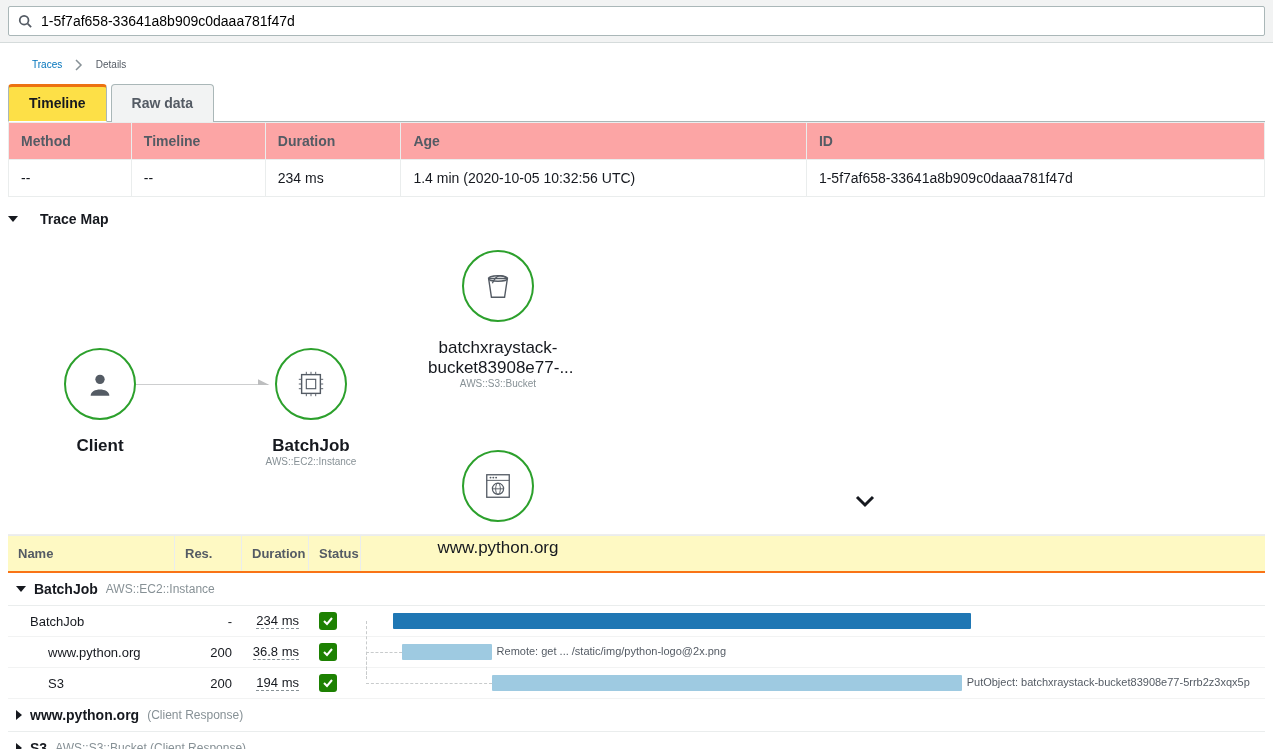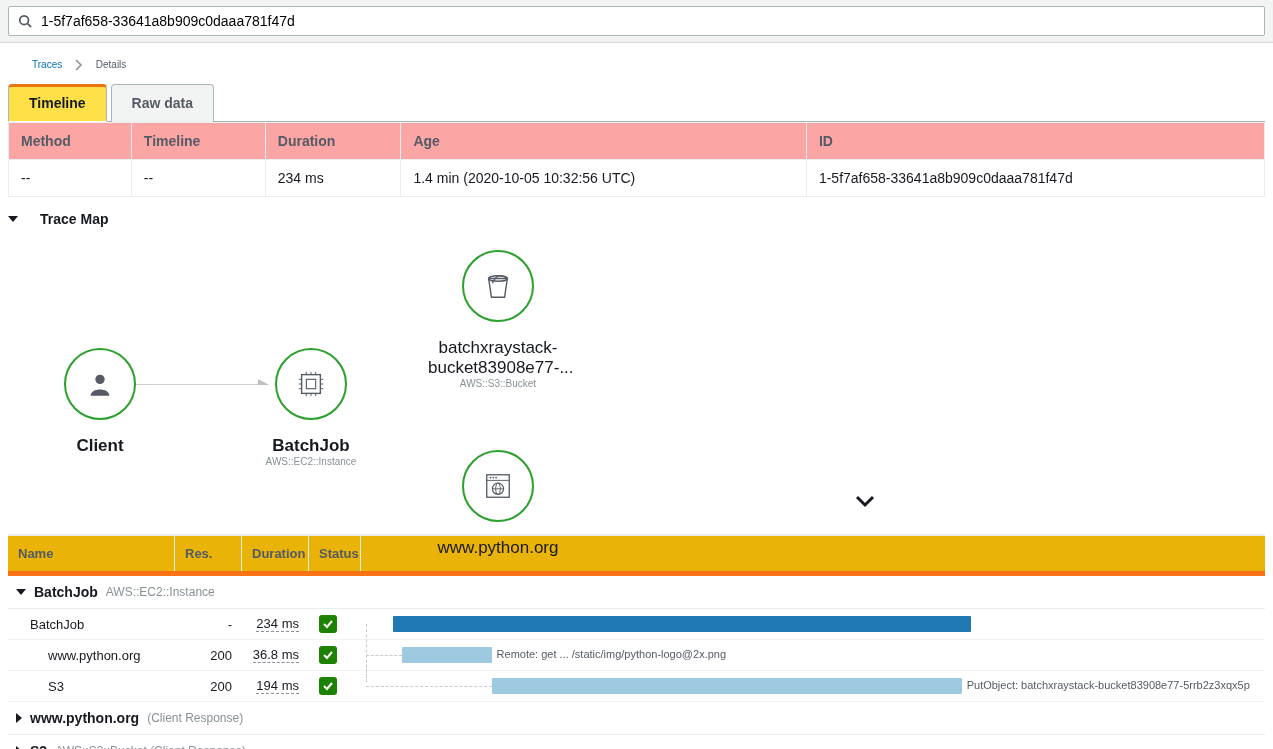--- a/index.html
+++ b/index.html
@@ -25,21 +25,21 @@
 .caret.down { border-left: 5px solid transparent; border-right: 5px solid transparent; border-top: 6px solid #16191f; }
 .caret.right { border-top: 5px solid transparent; border-bottom: 5px solid transparent; border-left: 6px solid #16191f; }
 .trace-map { position: relative; height: 300px; border-bottom: 1px solid #eee; }
 .svg-wrap { position: absolute; inset: 0; }
 .node { position: absolute; text-align: center; width: 140px; transform: translateX(-50%); }
 .node-circle { width: 72px; height: 72px; border: 2px solid #2ca02c; border-radius: 50%; margin: 0 auto; display: flex; align-items: center; justify-content: center; background: #fff; }
 .node-label { margin-top: 16px; font-size: 17px; font-weight: 700; color: #16191f; }
 .node-sublabel { font-size: 10px; color: #879196; }
 .chev-icon { position: absolute; right: 390px; bottom: 20px; font-size: 22px; font-weight: bold; color: #16191f; cursor: pointer; }
 .tl-grid { display: grid; grid-template-columns: 167px 67px 67px 52px 1fr; }
-.tl-header { background: #eab308; border-top: 1px solid #eaeded; border-bottom: 5px solid #f97316; font-weight: 700; color: #545b64; font-size: 13px; }
+.tl-header { background: #fef9c3; border-top: 1px solid #eaeded; border-bottom: 2px solid #f97316; font-weight: 700; color: #545b64; font-size: 13px; }
 .tl-header > div { padding: 10px 10px; border-right: 1px solid #eaeded; display: flex; align-items: center; }
 .tl-header .ticks { padding: 4px 6px; display: block; border-right: none; }
 .ticks-row { display: flex; gap:0; }
 .tick { flex: 1 1 50px; font-size: 10px; font-weight: 400; color: #545b64; text-align: left; position: relative; }
 .tick::after { content: ""; position: absolute; left: 0; bottom: -6px; width: 1px; height: 6px; background: #879196; }
 .group-row { display: flex; align-items: center; gap: 8px; padding: 8px 8px; border-bottom: 1px solid #eaeded; cursor: pointer; }
 .group-row .gname { font-weight: 700; }
 .group-row .gtype { color: #879196; font-size: 12px; }
 .data-row { border-bottom: 1px solid #f2f3f3; font-size: 13px; }
 .data-row > div { padding: 6px 10px; display: flex; align-items: center; }

